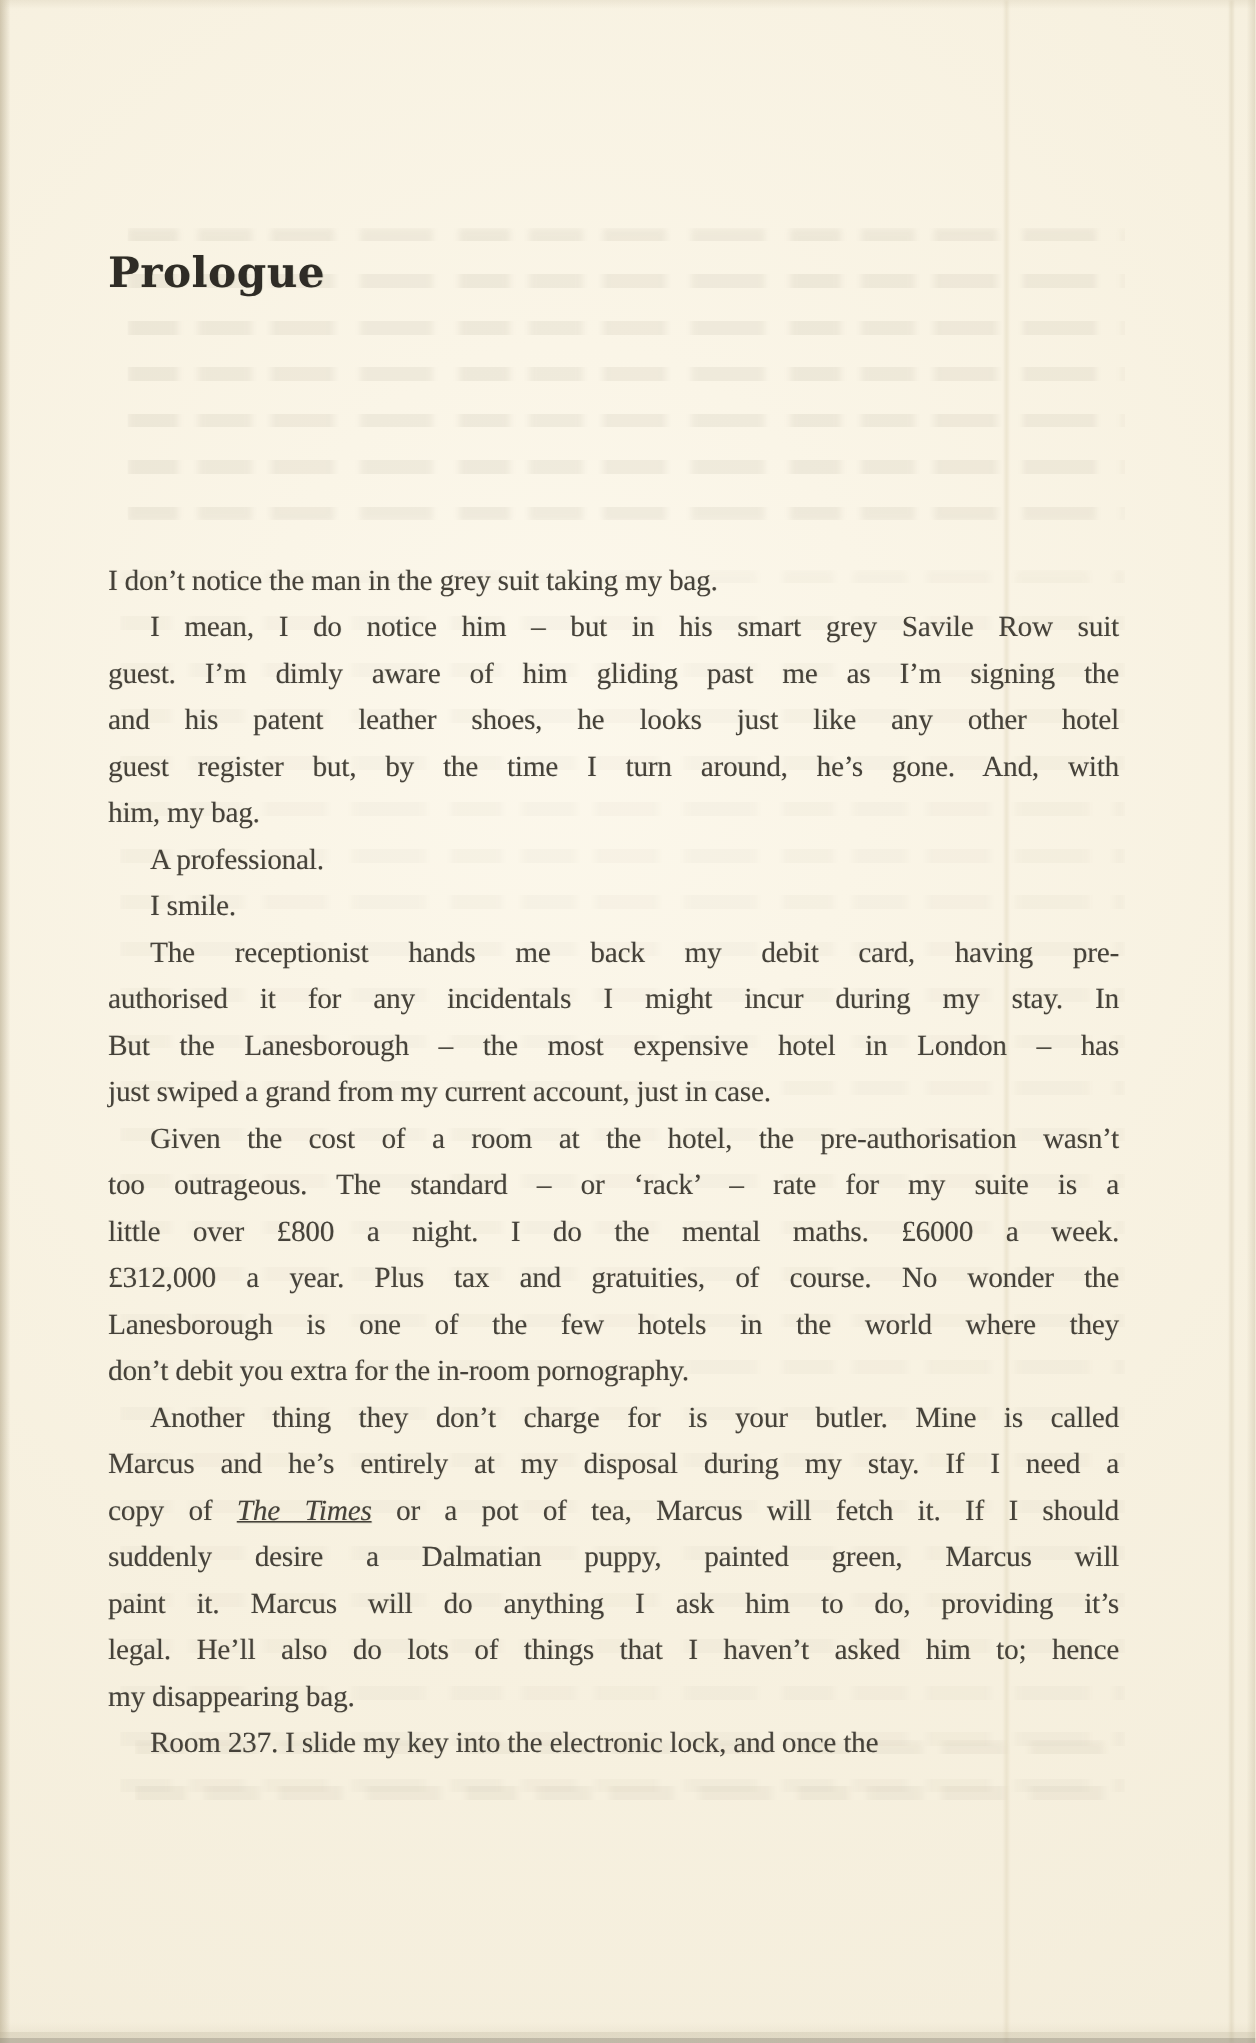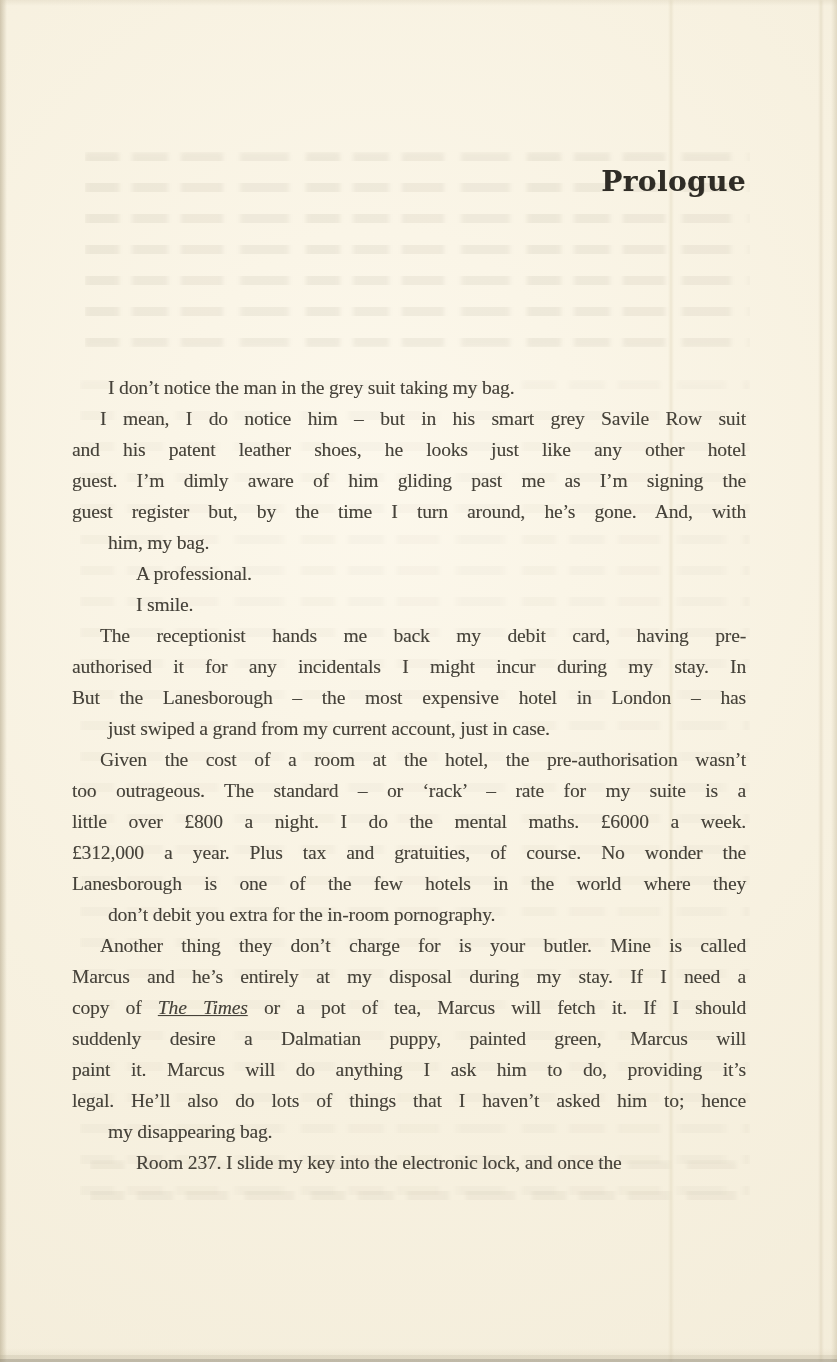--- a/index.html
+++ b/index.html
@@ -46,21 +46,21 @@
             mask-image: repeating-linear-gradient(to bottom,
       #000 0 9px, transparent 9px 31px);
     filter: blur(2px);
   }
   .showthrough-heading { left: 85px; width: 665px; top: 152px; height: 196px; opacity: 0.17; }
   .showthrough-body    { left: 80px; width: 670px; top: 380px; height: 830px; opacity: 0.07; }
   .showthrough-foot    { left: 90px; width: 660px; top: 1160px; height: 60px; opacity: 0.12; }
   
   .heading {
     position: absolute; left: 72px; top: 145px; width: 674px;
-    text-align: right;
+    text-align: left;
     font-family: "DejaVu Serif", serif;
     font-weight: 700;
     font-size: 28px; line-height: 36px;
     color: #2f2c26;
     letter-spacing: 0.4px;
     text-shadow: 0.4px 0.4px 0.5px rgba(64,78,58,0.35);
   }
   .body-text {
     position: absolute; left: 72px; top: 372px; width: 674px;
     font-size: 19.5px;
@@ -68,21 +68,21 @@
     color: #46423a;
     text-shadow: 0.3px 0.3px 0.5px rgba(92,96,80,0.40);
   }
   .line {
     height: 31px; line-height: 31px;
     text-align: justify;
     text-align-last: justify;
     white-space: nowrap;
     overflow: visible;
   }
-  .line.last { text-align-last: left; margin-left: 36px; }
+  .line.last { text-align-last: left; }
   .line.indent { padding-left: 28px; }
   .italic { font-style: italic; text-decoration: underline; }
 </style>
 </head>
 <body>
 
 <div id="page">
 
   <div class="showthrough showthrough-heading"></div>
   <div class="showthrough showthrough-body"></div>
@@ -94,22 +94,22 @@
   <div class="edge edge-top"></div>
   <div class="edge edge-bottom"></div>
 
   <h1 class="heading">Prologue</h1>
   <div class="body-text">
       <div class="para">
         <div class="line last"><span>I don’t notice the man in the grey suit taking my bag.</span></div>
       </div>
       <div class="para">
         <div class="line indent"><span>I mean, I do notice him – but in his smart grey Savile Row suit</span></div>
+        <div class="line"><span>guest. I’m dimly aware of him gliding past me as I’m signing the</span></div>
         <div class="line"><span>and his patent leather shoes, he looks just like any other hotel</span></div>
-        <div class="line"><span>guest. I’m dimly aware of him gliding past me as I’m signing the</span></div>
         <div class="line"><span>guest register but, by the time I turn around, he’s gone. And, with</span></div>
         <div class="line last"><span>him, my bag.</span></div>
       </div>
       <div class="para">
         <div class="line last indent"><span>A professional.</span></div>
       </div>
       <div class="para">
         <div class="line last indent"><span>I smile.</span></div>
       </div>
       <div class="para">

